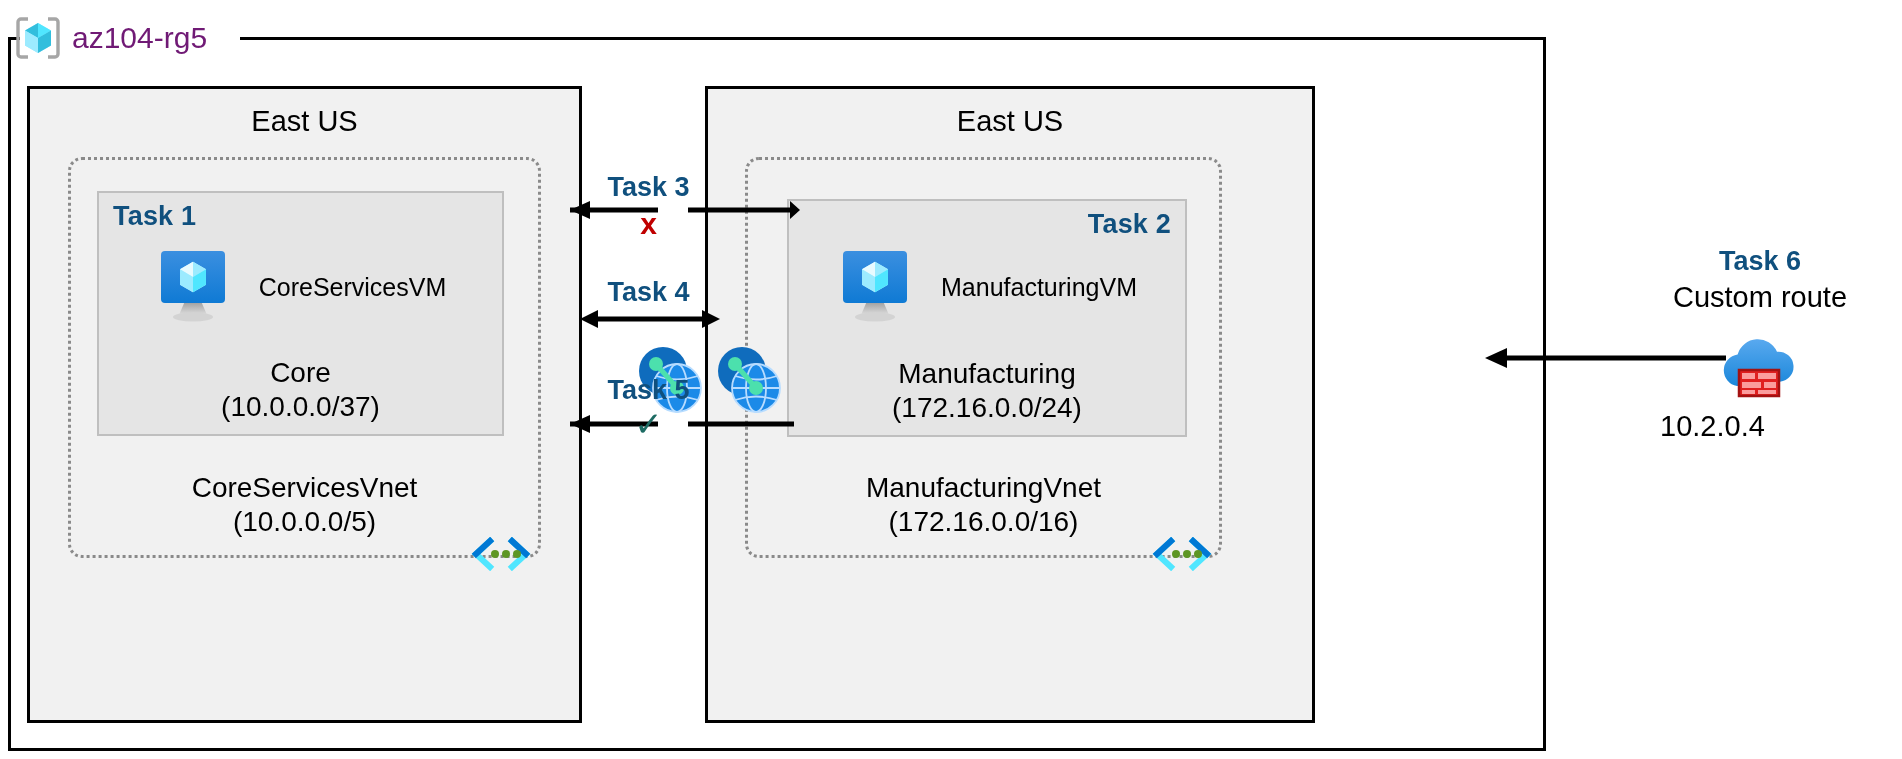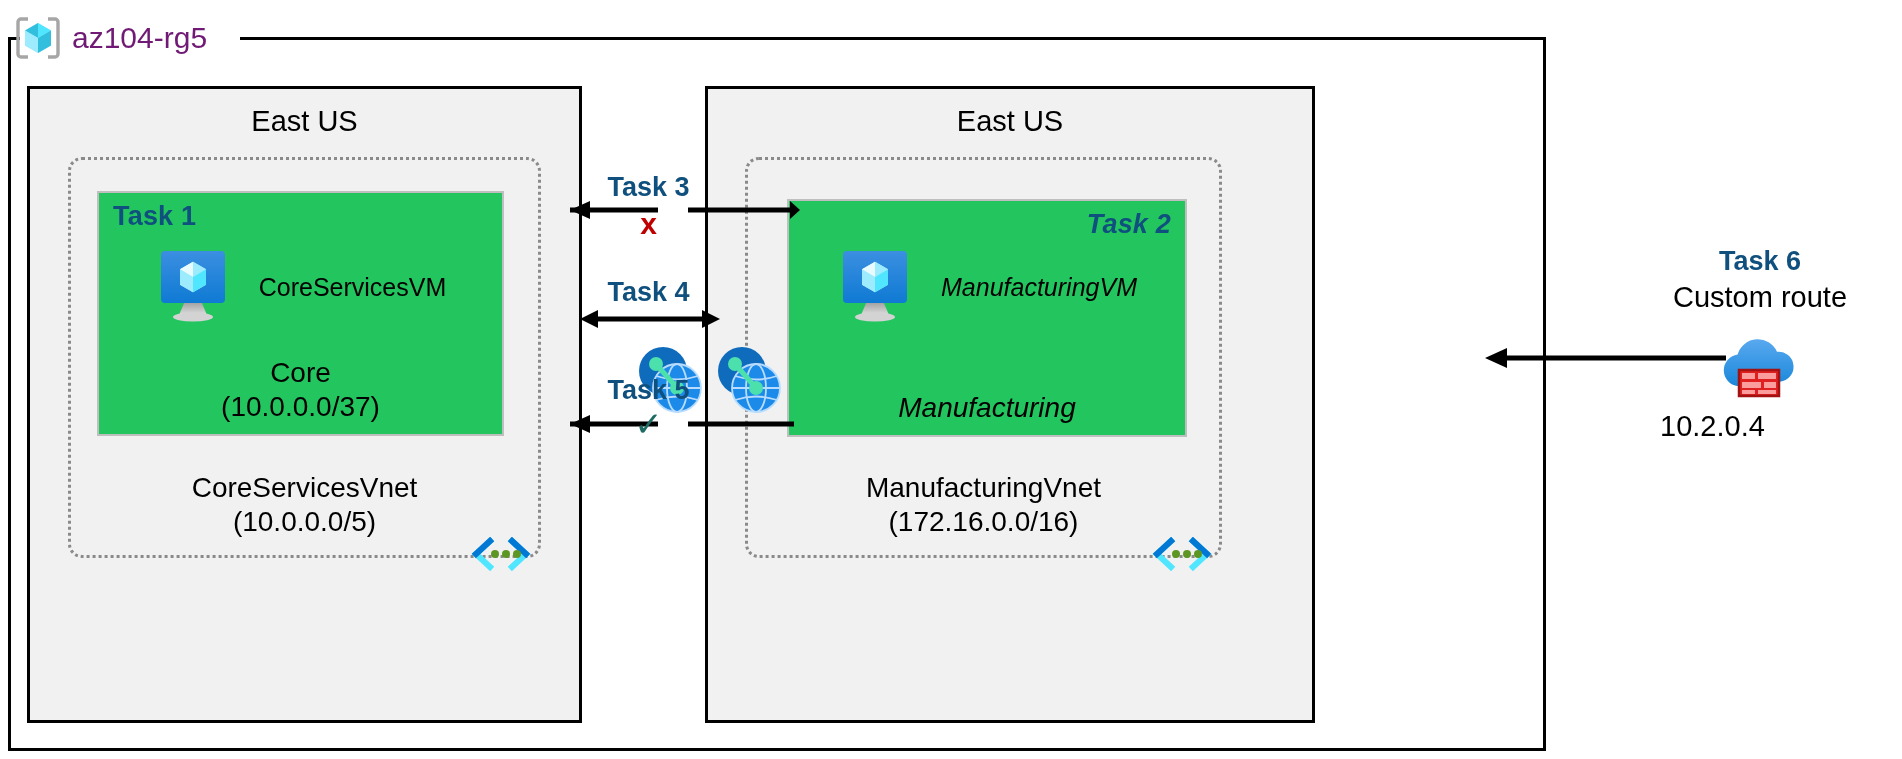--- a/index.html
+++ b/index.html
@@ -106,24 +106,24 @@
     bottom: -16px;
     width: 62px;
     height: 34px;
   }
 
   
   .subnet {
     position: absolute;
     border: 2px solid #bfbfbf;
     box-sizing: border-box;
-    background: #22c55e;
+    background: #e5e5e5;
   }
   #subnet-left  { left: 97px;  top: 191px; width: 407px; height: 245px; }
-  #subnet-right { left: 787px; top: 199px; width: 400px; height: 238px; font-style: italic; }
+  #subnet-right { left: 787px; top: 199px; width: 400px; height: 238px; }
 
   .task-tag {
     position: absolute;
     font-size: 27px;
     font-weight: bold;
     color: #10507e;
     white-space: nowrap;
     letter-spacing: .2px;
   }
   #task1-tag { left: 14px;  top: 8px; }
@@ -334,20 +334,21 @@
             <polygon points="-11,-6.5 0,0 0,13 -11,6.5" fill="#9cebff"></polygon>
             <polygon points="11,-6.5 0,0 0,13 11,6.5" fill="#50e6ff"></polygon>
           </g>
         </svg>
       </span>
       <span class="vm-name">ManufacturingVM</span>
     </div>
 
     <div class="subnet-label">
       <div>Manufacturing</div>
+      <div>(172.16.0.0/24)</div>
     </div>
   </div>
 
   <span class="peer-icon" style="left:633px; top:343px;">
     <svg viewBox="0 0 74 74" width="74" height="74">
       <circle cx="30" cy="28" r="24" fill="#0f6cbd"></circle>
       <circle cx="44" cy="45" r="24" fill="#1b8ae8"></circle>
       <g stroke="#b7dcff" stroke-width="1.8" fill="none">
         <circle cx="44" cy="45" r="24"></circle>
         <ellipse cx="44" cy="45" rx="10" ry="24"></ellipse>

